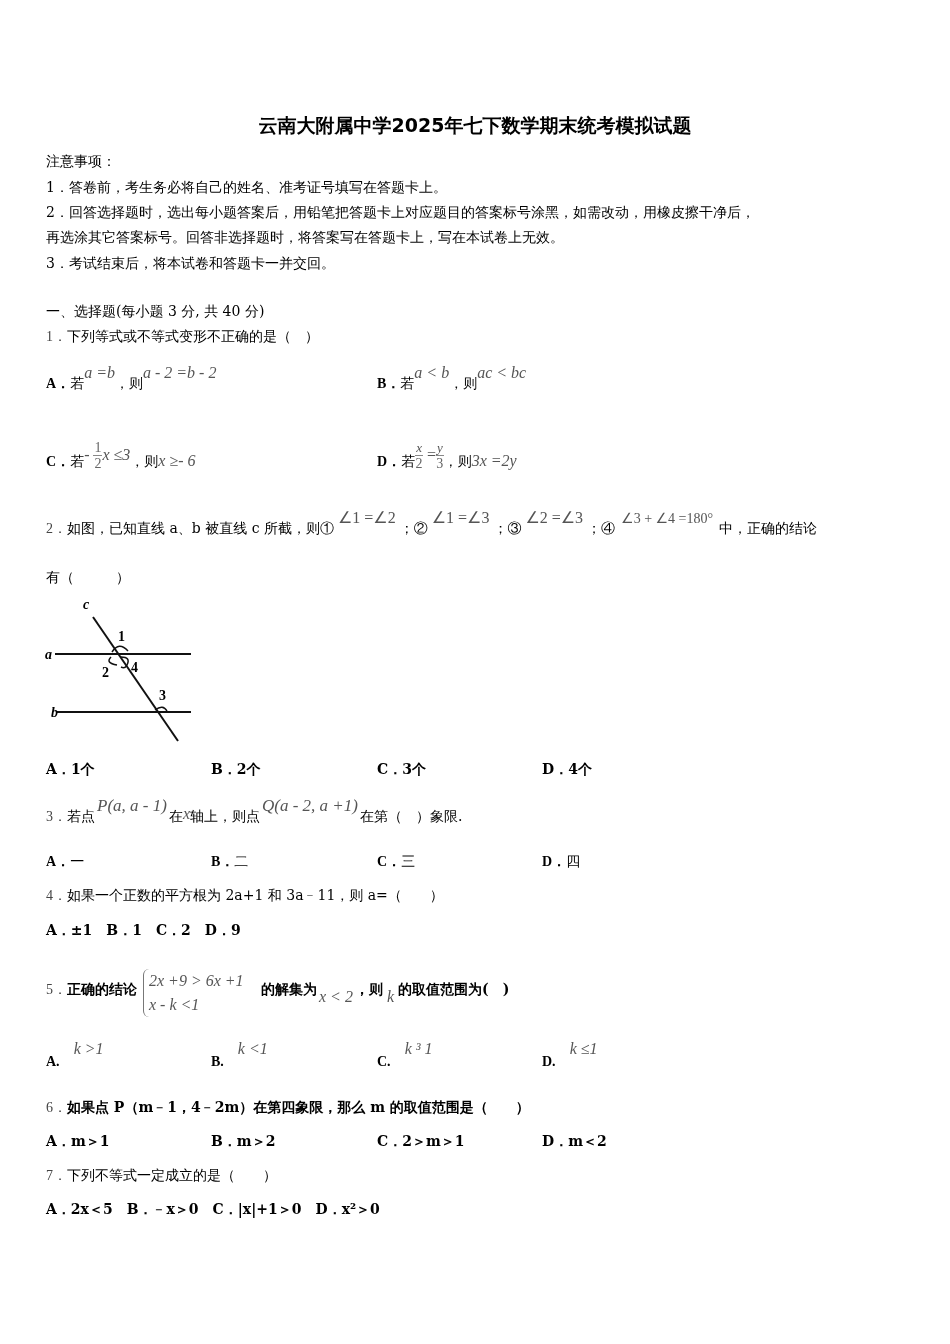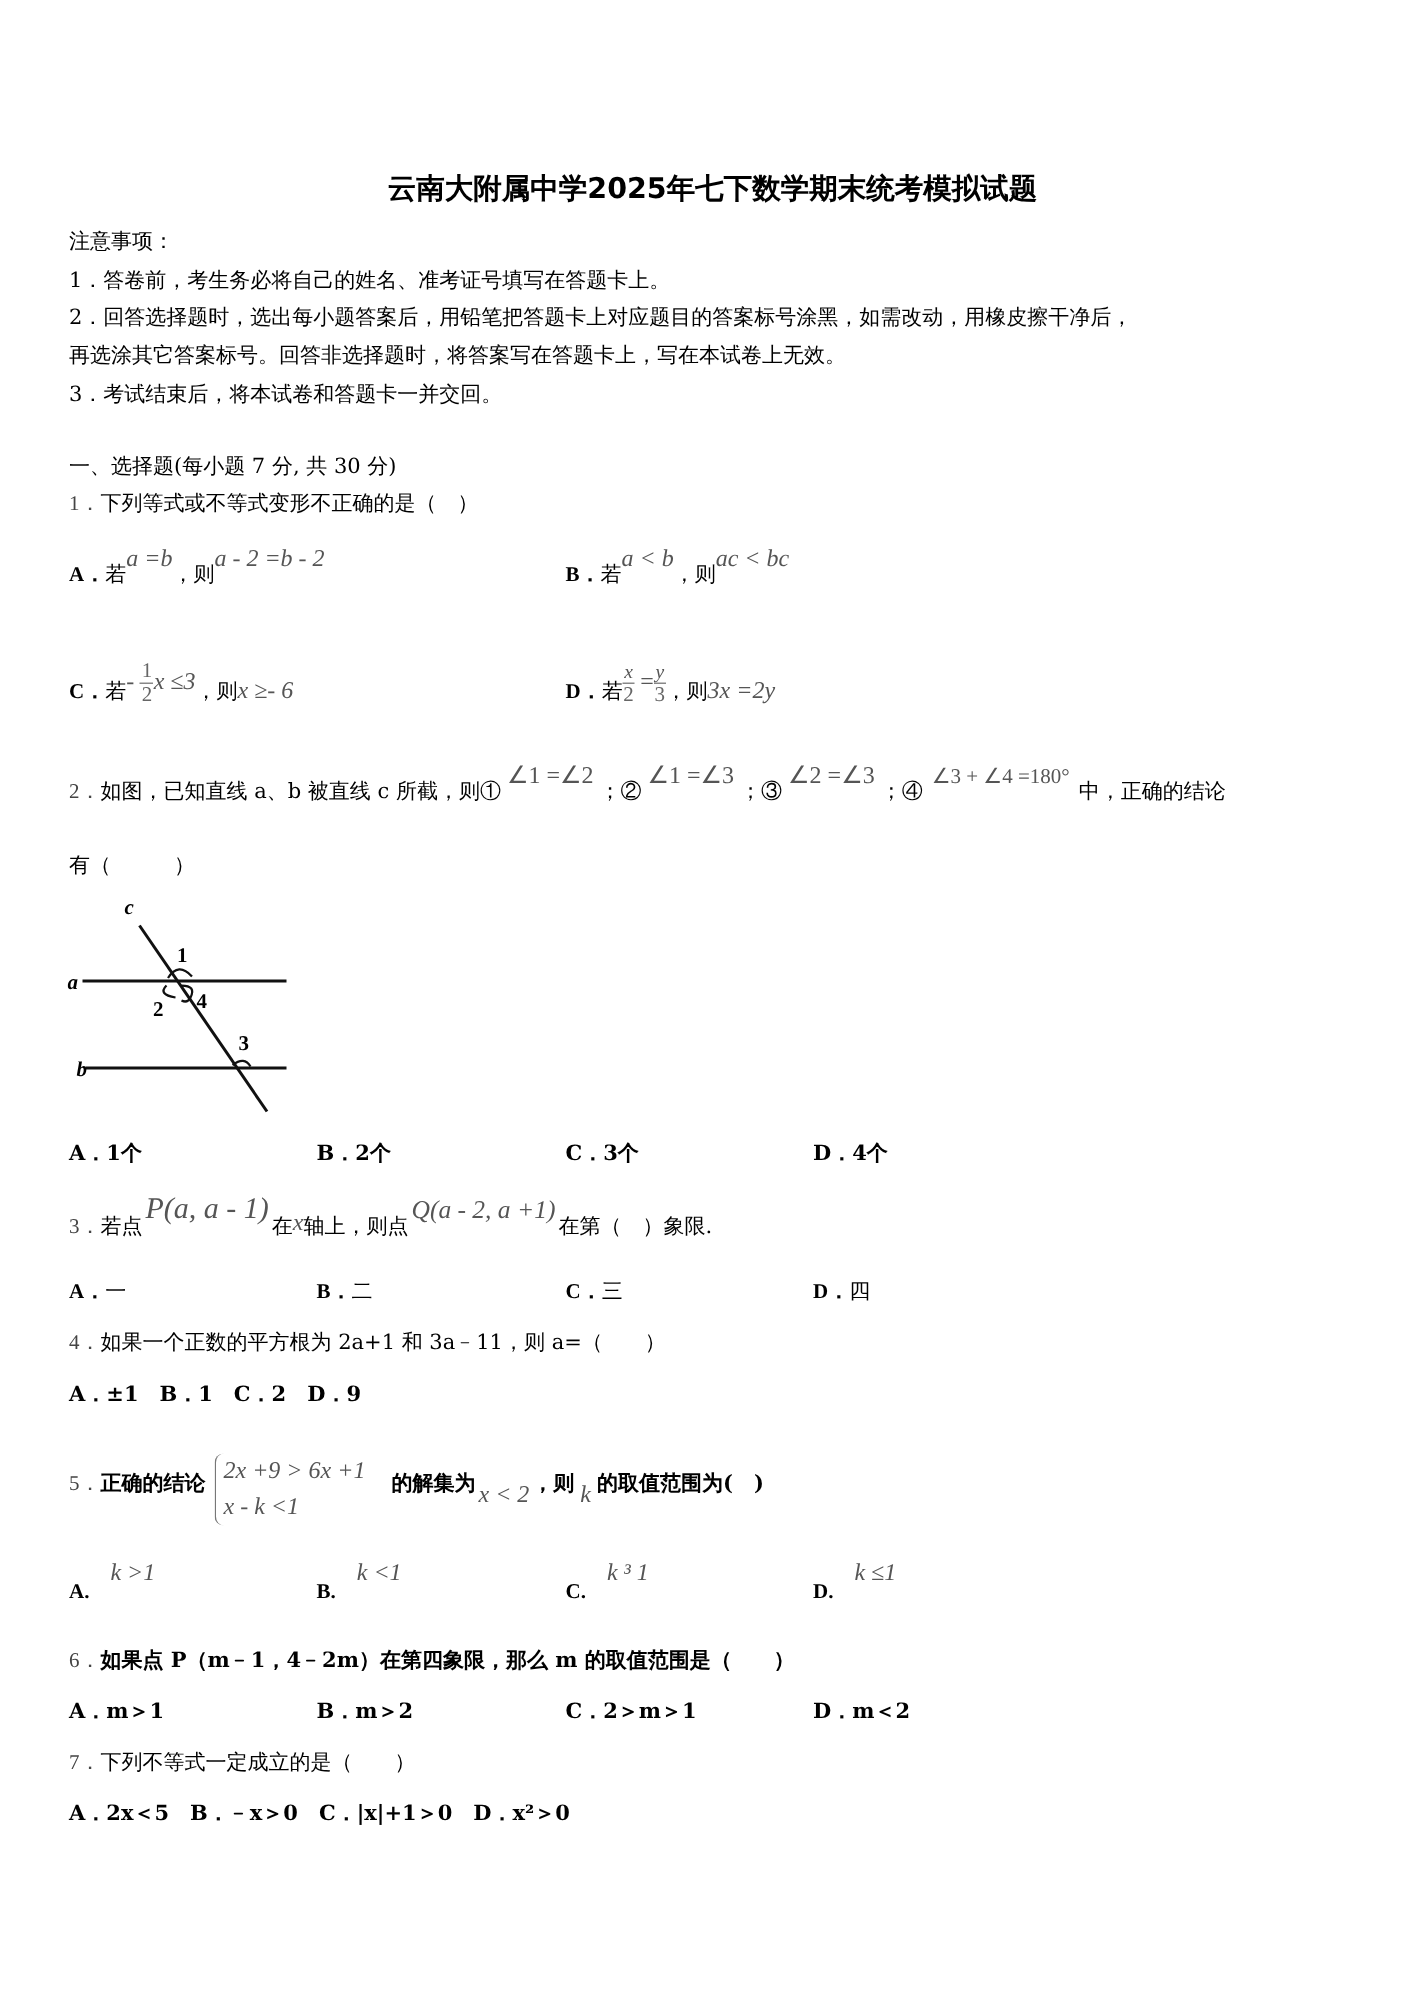--- a/index.html
+++ b/index.html
@@ -32,21 +32,21 @@
 <body>
 
 <div class="abs title">云南大附属中学2025年七下数学期末统考模拟试题</div>
 
 <div class="abs line" style="left:46px;top:152px;">注意事项：</div>
 <div class="abs line" style="left:46px;top:178px;">1．答卷前，考生务必将自己的姓名、准考证号填写在答题卡上。</div>
 <div class="abs line" style="left:46px;top:203px;">2．回答选择题时，选出每小题答案后，用铅笔把答题卡上对应题目的答案标号涂黑，如需改动，用橡皮擦干净后，</div>
 <div class="abs line" style="left:46px;top:228px;">再选涂其它答案标号。回答非选择题时，将答案写在答题卡上，写在本试卷上无效。</div>
 <div class="abs line" style="left:46px;top:254px;">3．考试结束后，将本试卷和答题卡一并交回。</div>
 
-<div class="abs line" style="left:46px;top:302px;">一、选择题(每小题 7 分, 共 30 分)</div>
+<div class="abs line" style="left:46px;top:302px;">一、选择题(每小题 3 分, 共 40 分)</div>
 
 <div class="abs line" style="left:46px;top:327px;">
   <span class="num">1．</span><span>下列等式或不等式变形不正确的是（　）</span>
 </div>
 
 <div class="abs line" style="left:46px;top:374px;">
   <span class="opt-label">A．</span><span>若</span><span class="math sup">a =b</span><span>，则</span><span class="math sup">a - 2 =b - 2</span>
 </div>
 <div class="abs line" style="left:377px;top:374px;">
   <span class="opt-label">B．</span><span>若</span><span class="math sup">a &lt; b</span><span>，则</span><span class="math sup">ac &lt; bc</span>
@@ -80,21 +80,21 @@
   <text x="114" y="105" font-family="Liberation Serif, serif" font-weight="bold" font-size="14">3</text>
   <text x="86" y="77" font-family="Liberation Serif, serif" font-weight="bold" font-size="14">4</text>
 </svg>
 
 <div class="abs line bold" style="left:46px;top:760px;"><span>A．</span><span>1个</span></div>
 <div class="abs line bold" style="left:211px;top:760px;"><span>B．</span><span>2个</span></div>
 <div class="abs line bold" style="left:377px;top:760px;"><span>C．</span><span>3个</span></div>
 <div class="abs line bold" style="left:542px;top:760px;"><span>D．</span><span>4个</span></div>
 
 <div class="abs line" style="left:46px;top:807px;">
-  <span class="num">3．</span><span>若点</span><span class="math sup" style="font-size:20px;padding:0 2px;">P(a, a - 1)</span><span>在</span><span class="math" style="position:relative;top:-2px;">x</span><span>轴上，则点</span><span class="math sup" style="font-size:17px;padding:0 2px;">Q(a - 2, a +1)</span><span>在第（　）象限.</span>
+  <span class="num">3．</span><span>若点</span><span class="math sup" style="font-size:17px;padding:0 2px;">P(a, a - 1)</span><span>在</span><span class="math" style="position:relative;top:-2px;">x</span><span>轴上，则点</span><span class="math sup" style="font-size:17px;padding:0 2px;">Q(a - 2, a +1)</span><span>在第（　）象限.</span>
 </div>
 
 <div class="abs line" style="left:46px;top:852px;text-align:center;"><span class="opt-label">A．</span><span>一</span></div>
 <div class="abs line" style="left:211px;top:852px;"><span class="opt-label">B．</span><span>二</span></div>
 <div class="abs line" style="left:377px;top:852px;"><span class="opt-label">C．</span><span>三</span></div>
 <div class="abs line" style="left:542px;top:852px;"><span class="opt-label">D．</span><span>四</span></div>
 
 <div class="abs line" style="left:46px;top:886px;">
   <span class="num">4．</span><span>如果一个正数的平方根为 2a+1 和 3a﹣11，则 a=（　　）</span>
 </div>

